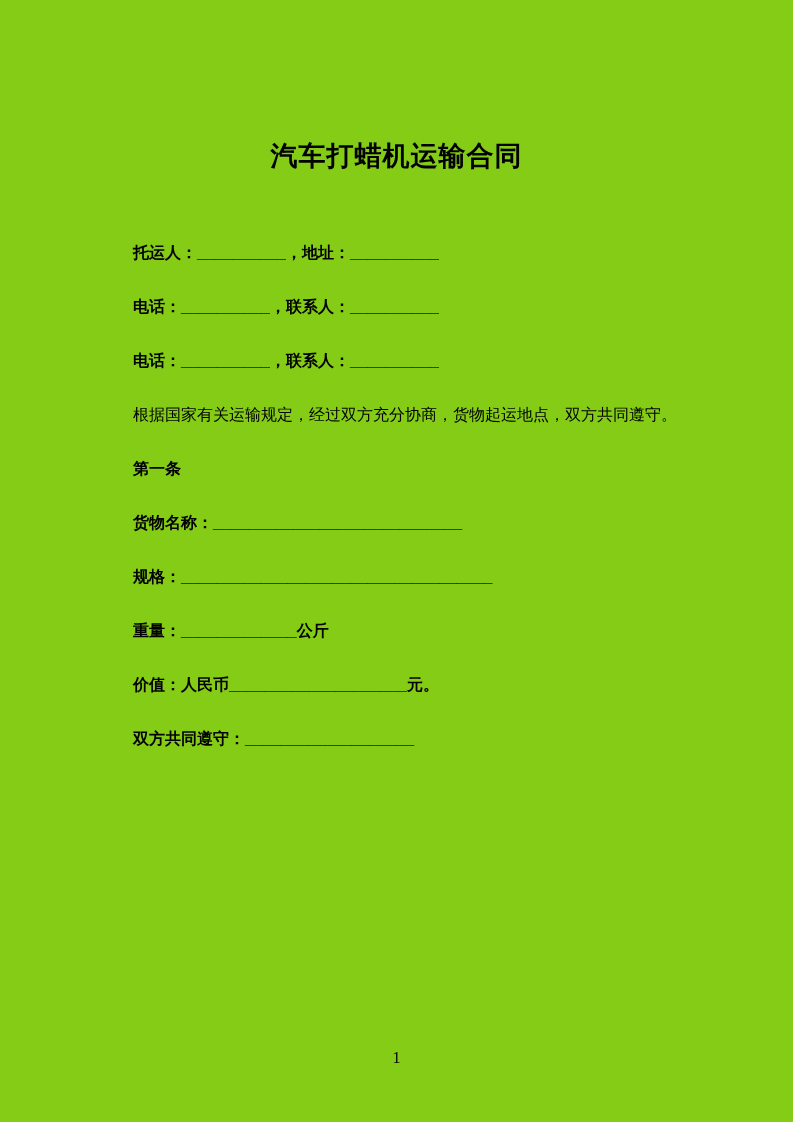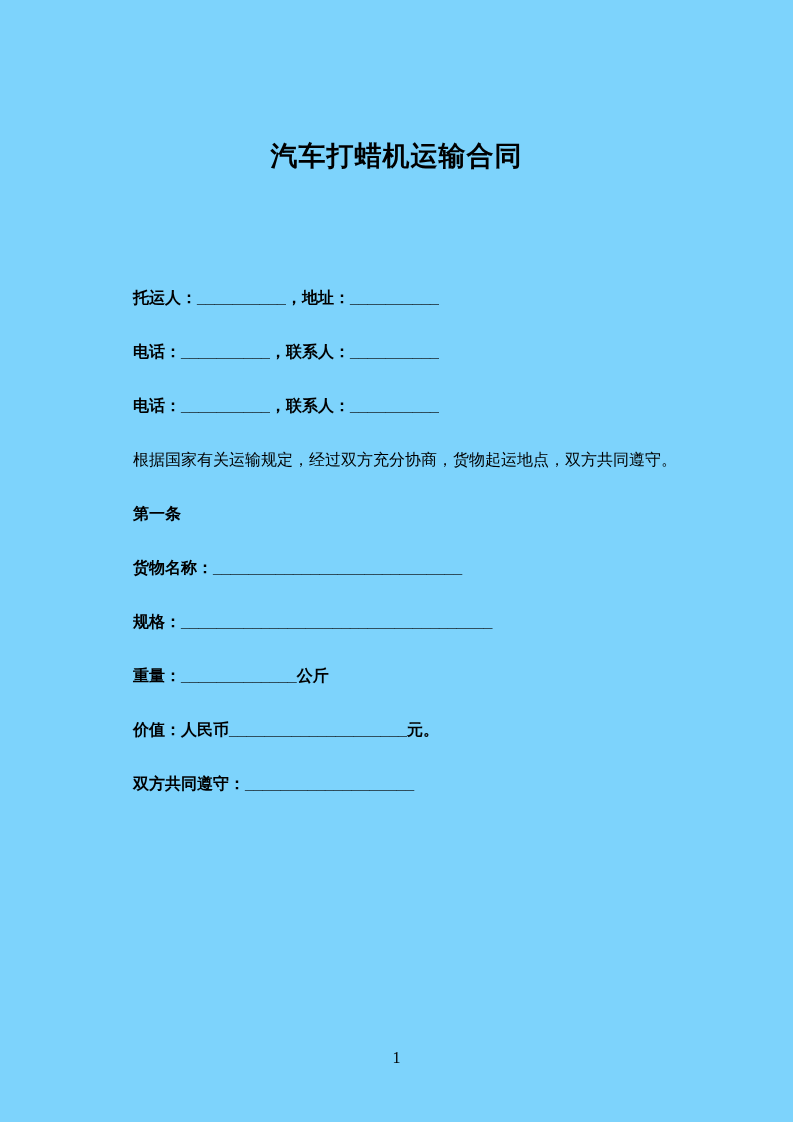--- a/index.html
+++ b/index.html
@@ -4,21 +4,21 @@
 <style>
   html, body {
     margin: 0;
     padding: 0;
     background: #ffffff;
   }
   .page {
     position: relative;
     width: 793px;
     height: 1122px;
-    background: #7dd3fc;
+    background: #84cc16;
     color: #000000;
     font-family: "Liberation Sans", sans-serif;
     overflow: hidden;
     box-sizing: border-box;
   }
   .doc-title {
     margin: 0;
     padding-top: 139px;
     text-align: center;
     font-size: 27px;
@@ -31,21 +31,21 @@
     padding-right: 110px;
   }
   .content p.line {
     margin: 0 0 32px 0;
     font-size: 16px;
     line-height: 22px;
     font-weight: 700;
     white-space: nowrap;
   }
   .content p.line.first {
-    margin-top: 114px;
+    margin-top: 69px;
   }
   .content p.line.regular {
     font-weight: 400;
     white-space: normal;
   }
   .page-number {
     position: absolute;
     top: 1048px;
     left: 0;
     width: 100%;

